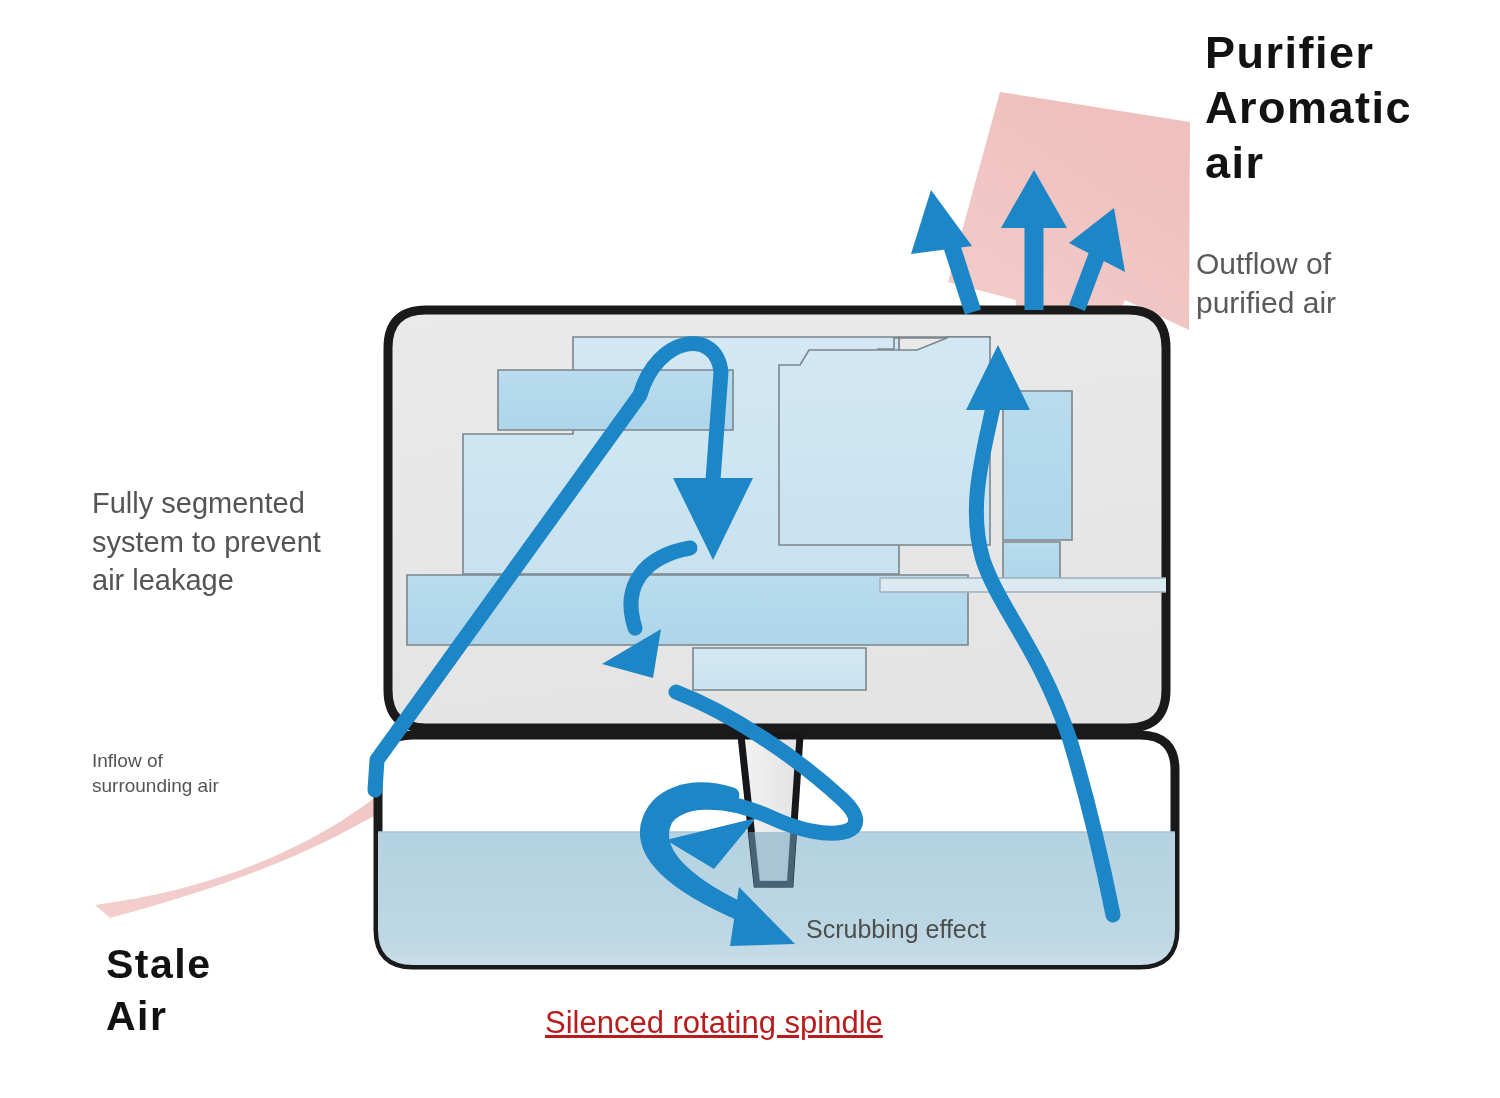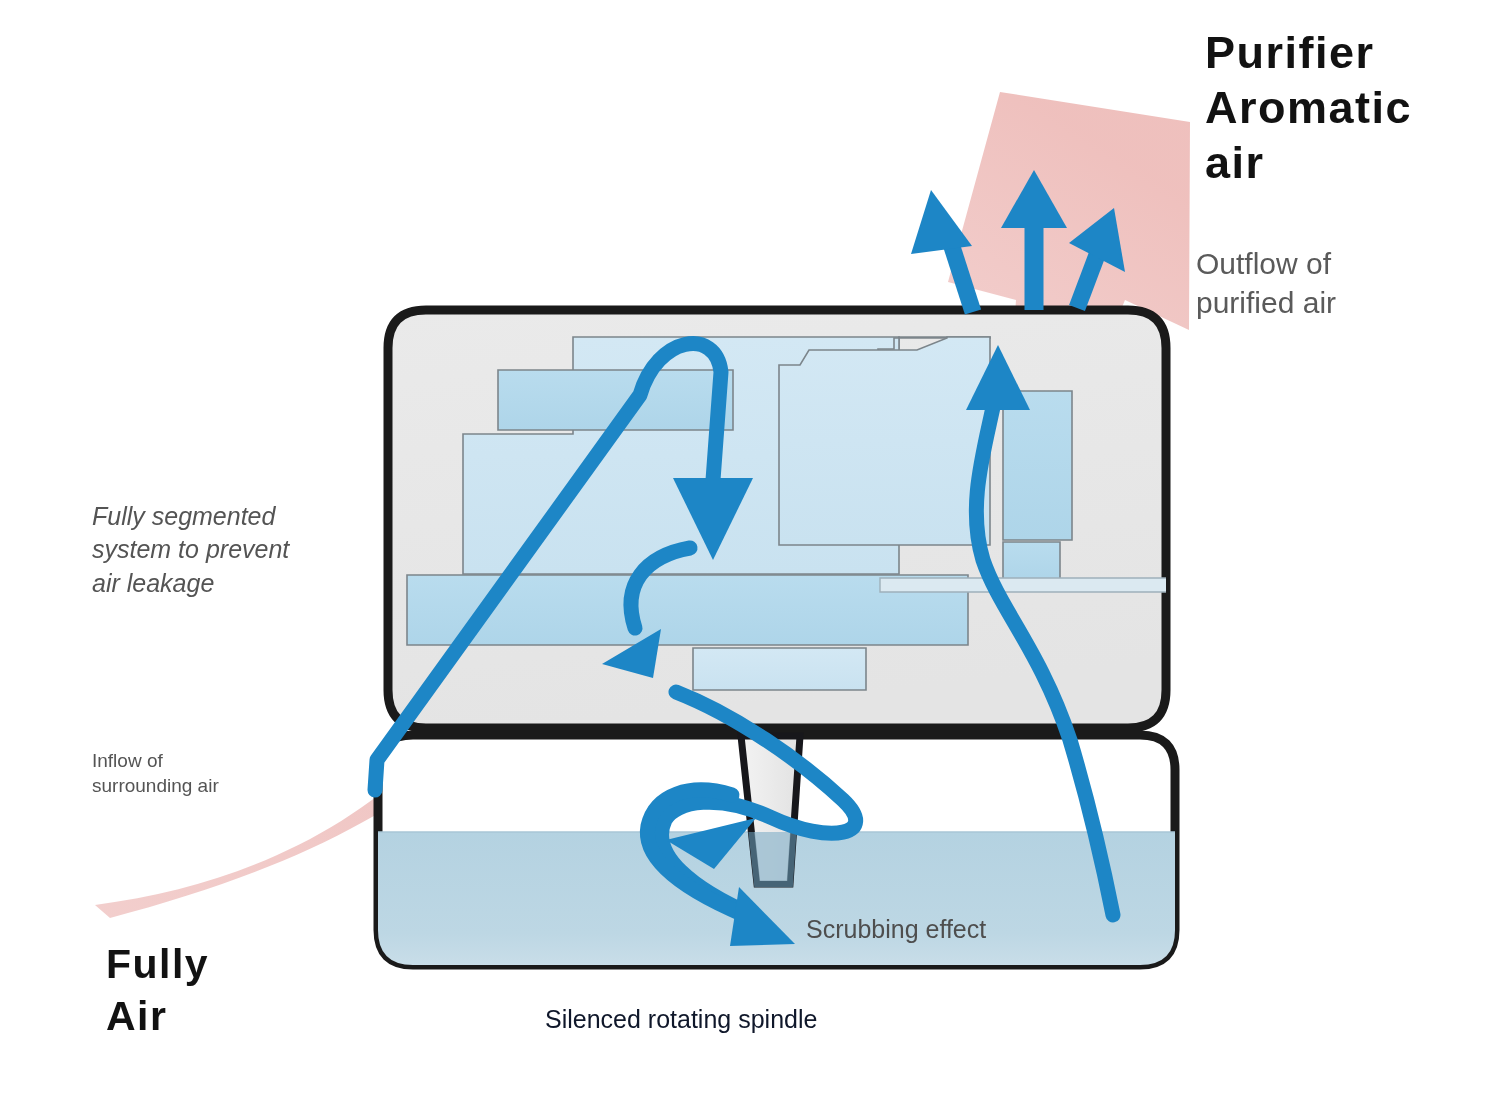--- a/index.html
+++ b/index.html
@@ -2,25 +2,25 @@
 <html><head>
 <meta charset="utf-8">
 <style>
   html,body{margin:0;padding:0;background:#ffffff;}
   body{width:1500px;height:1098px;overflow:hidden;font-family:"Liberation Sans",sans-serif;}
   #stage{position:relative;width:1500px;height:1098px;background:#ffffff;}
   svg#diagram{position:absolute;left:0;top:0;width:1500px;height:1098px;}
   .lbl{position:absolute;color:#3d3d3d;white-space:pre;line-height:1.16;}
   #lbl-purifier{left:1192px;top:26px;font-size:45px;font-weight:bold;color:#121212;letter-spacing:1.5px;line-height:1.22;margin-left:13px;}
   #lbl-outflow{left:1196px;top:244px;font-size:30px;color:#5a5a5a;line-height:1.3;}
-  #lbl-segmented{left:92px;top:500px;font-size:25px;color:#545454;line-height:1.33;font-style:italic;}
+  #lbl-segmented{left:92px;top:484px;font-size:29px;color:#545454;line-height:1.33;}
   #lbl-inflow{left:92px;top:748px;font-size:19px;color:#545454;line-height:1.33;}
   #lbl-stale{left:106px;top:938px;font-size:41px;font-weight:bold;color:#121212;letter-spacing:1.5px;line-height:1.28;}
   #lbl-scrub{left:806px;top:915px;font-size:25px;color:#4e4e4e;}
-  #lbl-spindle{left:545px;top:1005px;font-size:25px;color:#0f172a;}
+  #lbl-spindle{left:545px;top:1005px;font-size:31px;color:#b91c1c;text-decoration:underline;}
 </style>
 </head>
 <body>
 
 <div id="stage">
 
   <svg id="diagram" viewBox="0 0 1500 1098">
     <defs>
       <linearGradient id="gPinkIn" x1="0" y1="1" x2="1" y2="0">
         <stop offset="0%" stop-color="#efc2c0" stop-opacity="0.80"></stop>
@@ -171,20 +171,20 @@
   <div class="lbl" id="lbl-outflow">Outflow of
 purified air</div>
 
   <div class="lbl" id="lbl-segmented">Fully segmented
 system to prevent
 air leakage</div>
 
   <div class="lbl" id="lbl-inflow">Inflow of
 surrounding air</div>
 
-  <div class="lbl" id="lbl-stale">Fully
+  <div class="lbl" id="lbl-stale">Stale
 Air</div>
 
   <div class="lbl" id="lbl-scrub">Scrubbing effect</div>
 
   <div class="lbl" id="lbl-spindle">Silenced rotating spindle</div>
 
 </div>
 
 </body></html>

